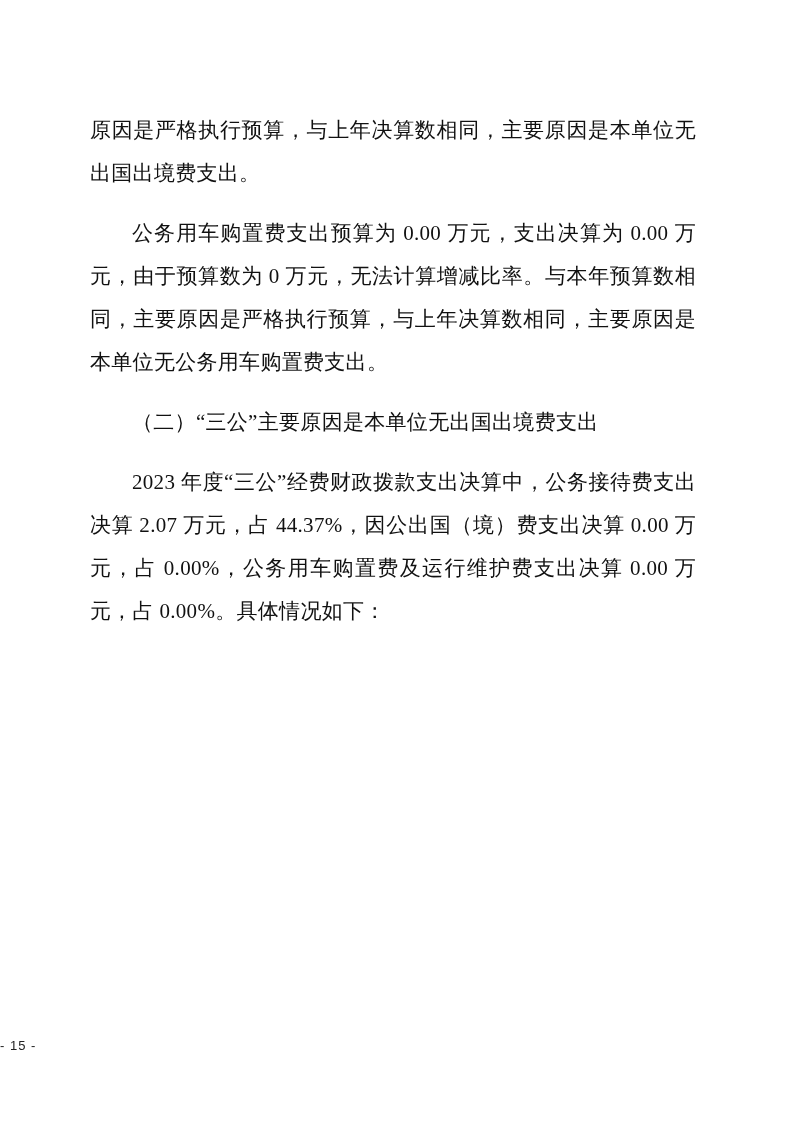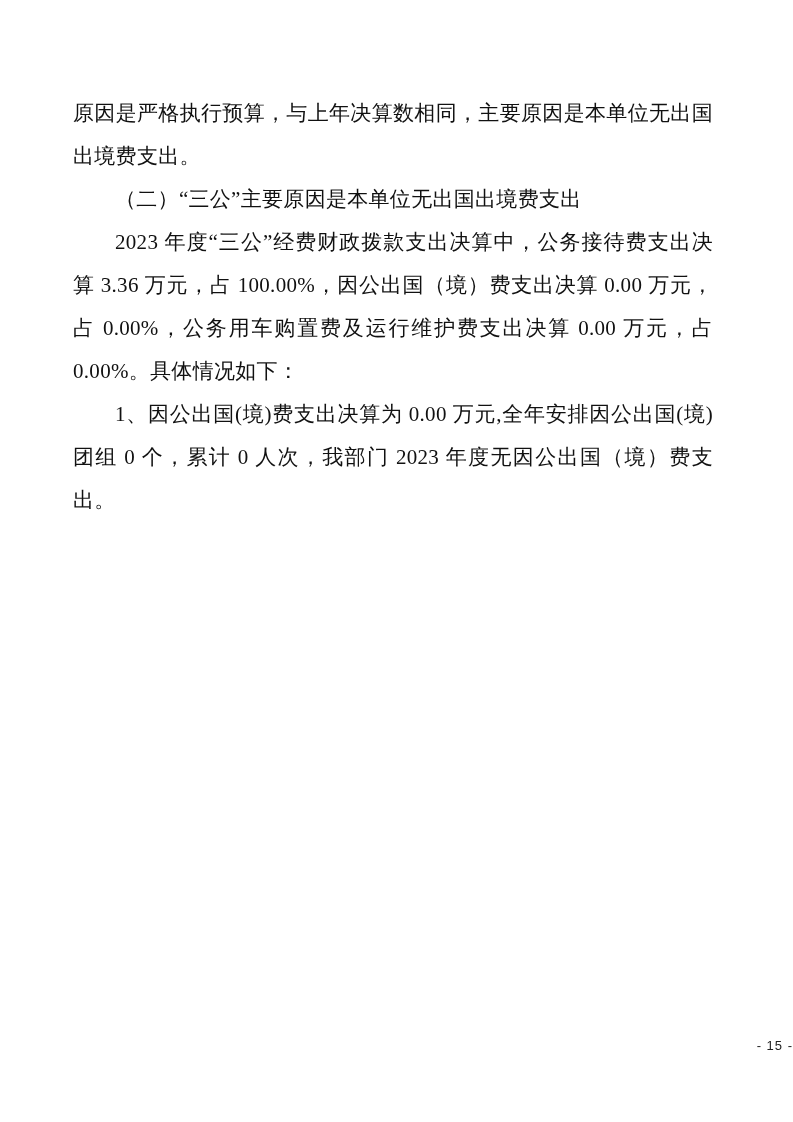--- a/index.html
+++ b/index.html
@@ -21,43 +21,43 @@
     left: 73px;
     top: 92px;
     width: 640px;
     font-size: 21px;
     line-height: 43px;
     text-align: justify;
     text-justify: inter-ideograph;
     letter-spacing: 0.3px;
   }
   .content p {
-    margin: 0;
+    margin: 17px;
     padding: 0;
   }
   .content p.indent {
     text-indent: 2em;
   }
   .page-footer {
     position: absolute;
     left: 0;
     top: 1038px;
     width: 100%;
-    text-align: right;
+    text-align: left;
     font-family: "Liberation Sans", "DejaVu Sans", sans-serif;
     font-size: 13px;
     color: #222222;
     letter-spacing: 1px;
   }
 </style>
 </head>
 <body>
 
 <div class="page">
   <div class="content">
     <p>原因是严格执行预算，与上年决算数相同，主要原因是本单位无出国出境费支出。</p>
+    <p class="indent">公务用车购置费支出预算为 0.00 万元，支出决算为 0.00 万元，由于预算数为 0 万元，无法计算增减比率。与本年预算数相同，主要原因是严格执行预算，与上年决算数相同，主要原因是本单位无公务用车购置费支出。</p>
     <p class="indent">（二）“三公”主要原因是本单位无出国出境费支出</p>
-    <p class="indent">2023 年度“三公”经费财政拨款支出决算中，公务接待费支出决算 3.36 万元，占 100.00%，因公出国（境）费支出决算 0.00 万元，占 0.00%，公务用车购置费及运行维护费支出决算 0.00 万元，占 0.00%。具体情况如下：</p>
-    <p class="indent">1、因公出国(境)费支出决算为 0.00 万元,全年安排因公出国(境)团组 0 个，累计 0 人次，我部门 2023 年度无因公出国（境）费支出。</p>
+    <p class="indent">2023 年度“三公”经费财政拨款支出决算中，公务接待费支出决算 2.07 万元，占 44.37%，因公出国（境）费支出决算 0.00 万元，占 0.00%，公务用车购置费及运行维护费支出决算 0.00 万元，占 0.00%。具体情况如下：</p>
   </div>
 
   <div class="page-footer">- 15 -</div>
 </div>
 
 </body></html>

